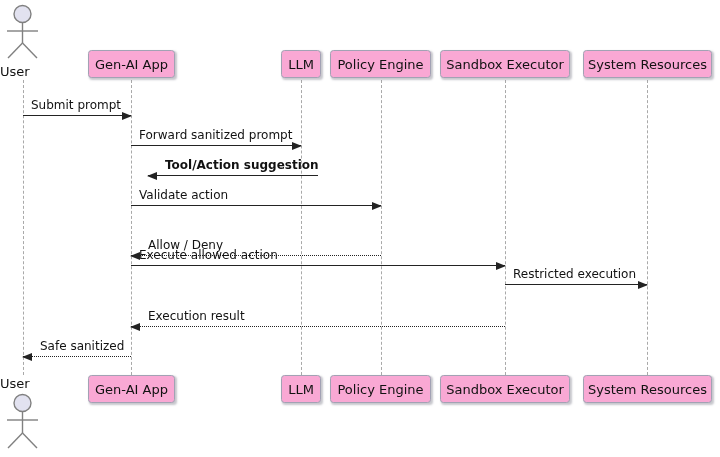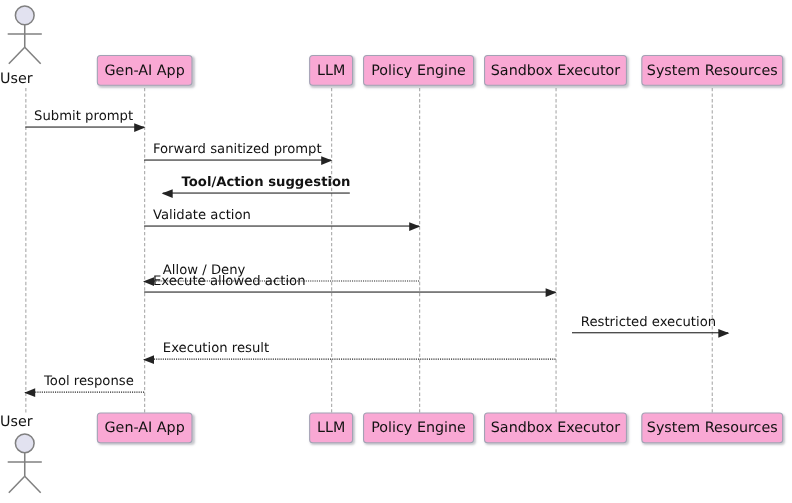--- a/index.html
+++ b/index.html
@@ -123,34 +123,34 @@
     <div class="msg-line"></div>
     <div class="arrowhead"></div>
   </div>
 
   <div class="msg right solid" style="left:131px;top:247px;width:374px;">
     <div class="msg-label">Execute allowed action</div>
     <div class="msg-line"></div>
     <div class="arrowhead"></div>
   </div>
 
-  <div class="msg right solid" style="left:505px;top:284px;width:142px;margin-left:15px;">
+  <div class="msg right solid" style="left:505px;top:266px;width:142px;">
     <div class="msg-label">Restricted execution</div>
     <div class="msg-line"></div>
     <div class="arrowhead"></div>
   </div>
 
   <div class="msg left dotted" style="left:131px;top:308px;width:374px;text-align:center;">
     <div class="msg-label">Execution result</div>
     <div class="msg-line"></div>
     <div class="arrowhead"></div>
   </div>
 
   <div class="msg left dotted" style="left:23px;top:338px;width:108px;">
-    <div class="msg-label">Tool response</div>
+    <div class="msg-label">Safe sanitized</div>
     <div class="msg-line"></div>
     <div class="arrowhead"></div>
   </div>
 
   <div class="pbox" style="left:88px;top:375px;width:87px;">Gen-AI App</div>
   <div class="pbox" style="left:281px;top:375px;width:40px;">LLM</div>
   <div class="pbox" style="left:330px;top:375px;width:101px;">Policy Engine</div>
   <div class="pbox" style="left:440px;top:375px;width:130px;">Sandbox Executor</div>
   <div class="pbox" style="left:583px;top:375px;width:129px;">System Resources</div>
 

